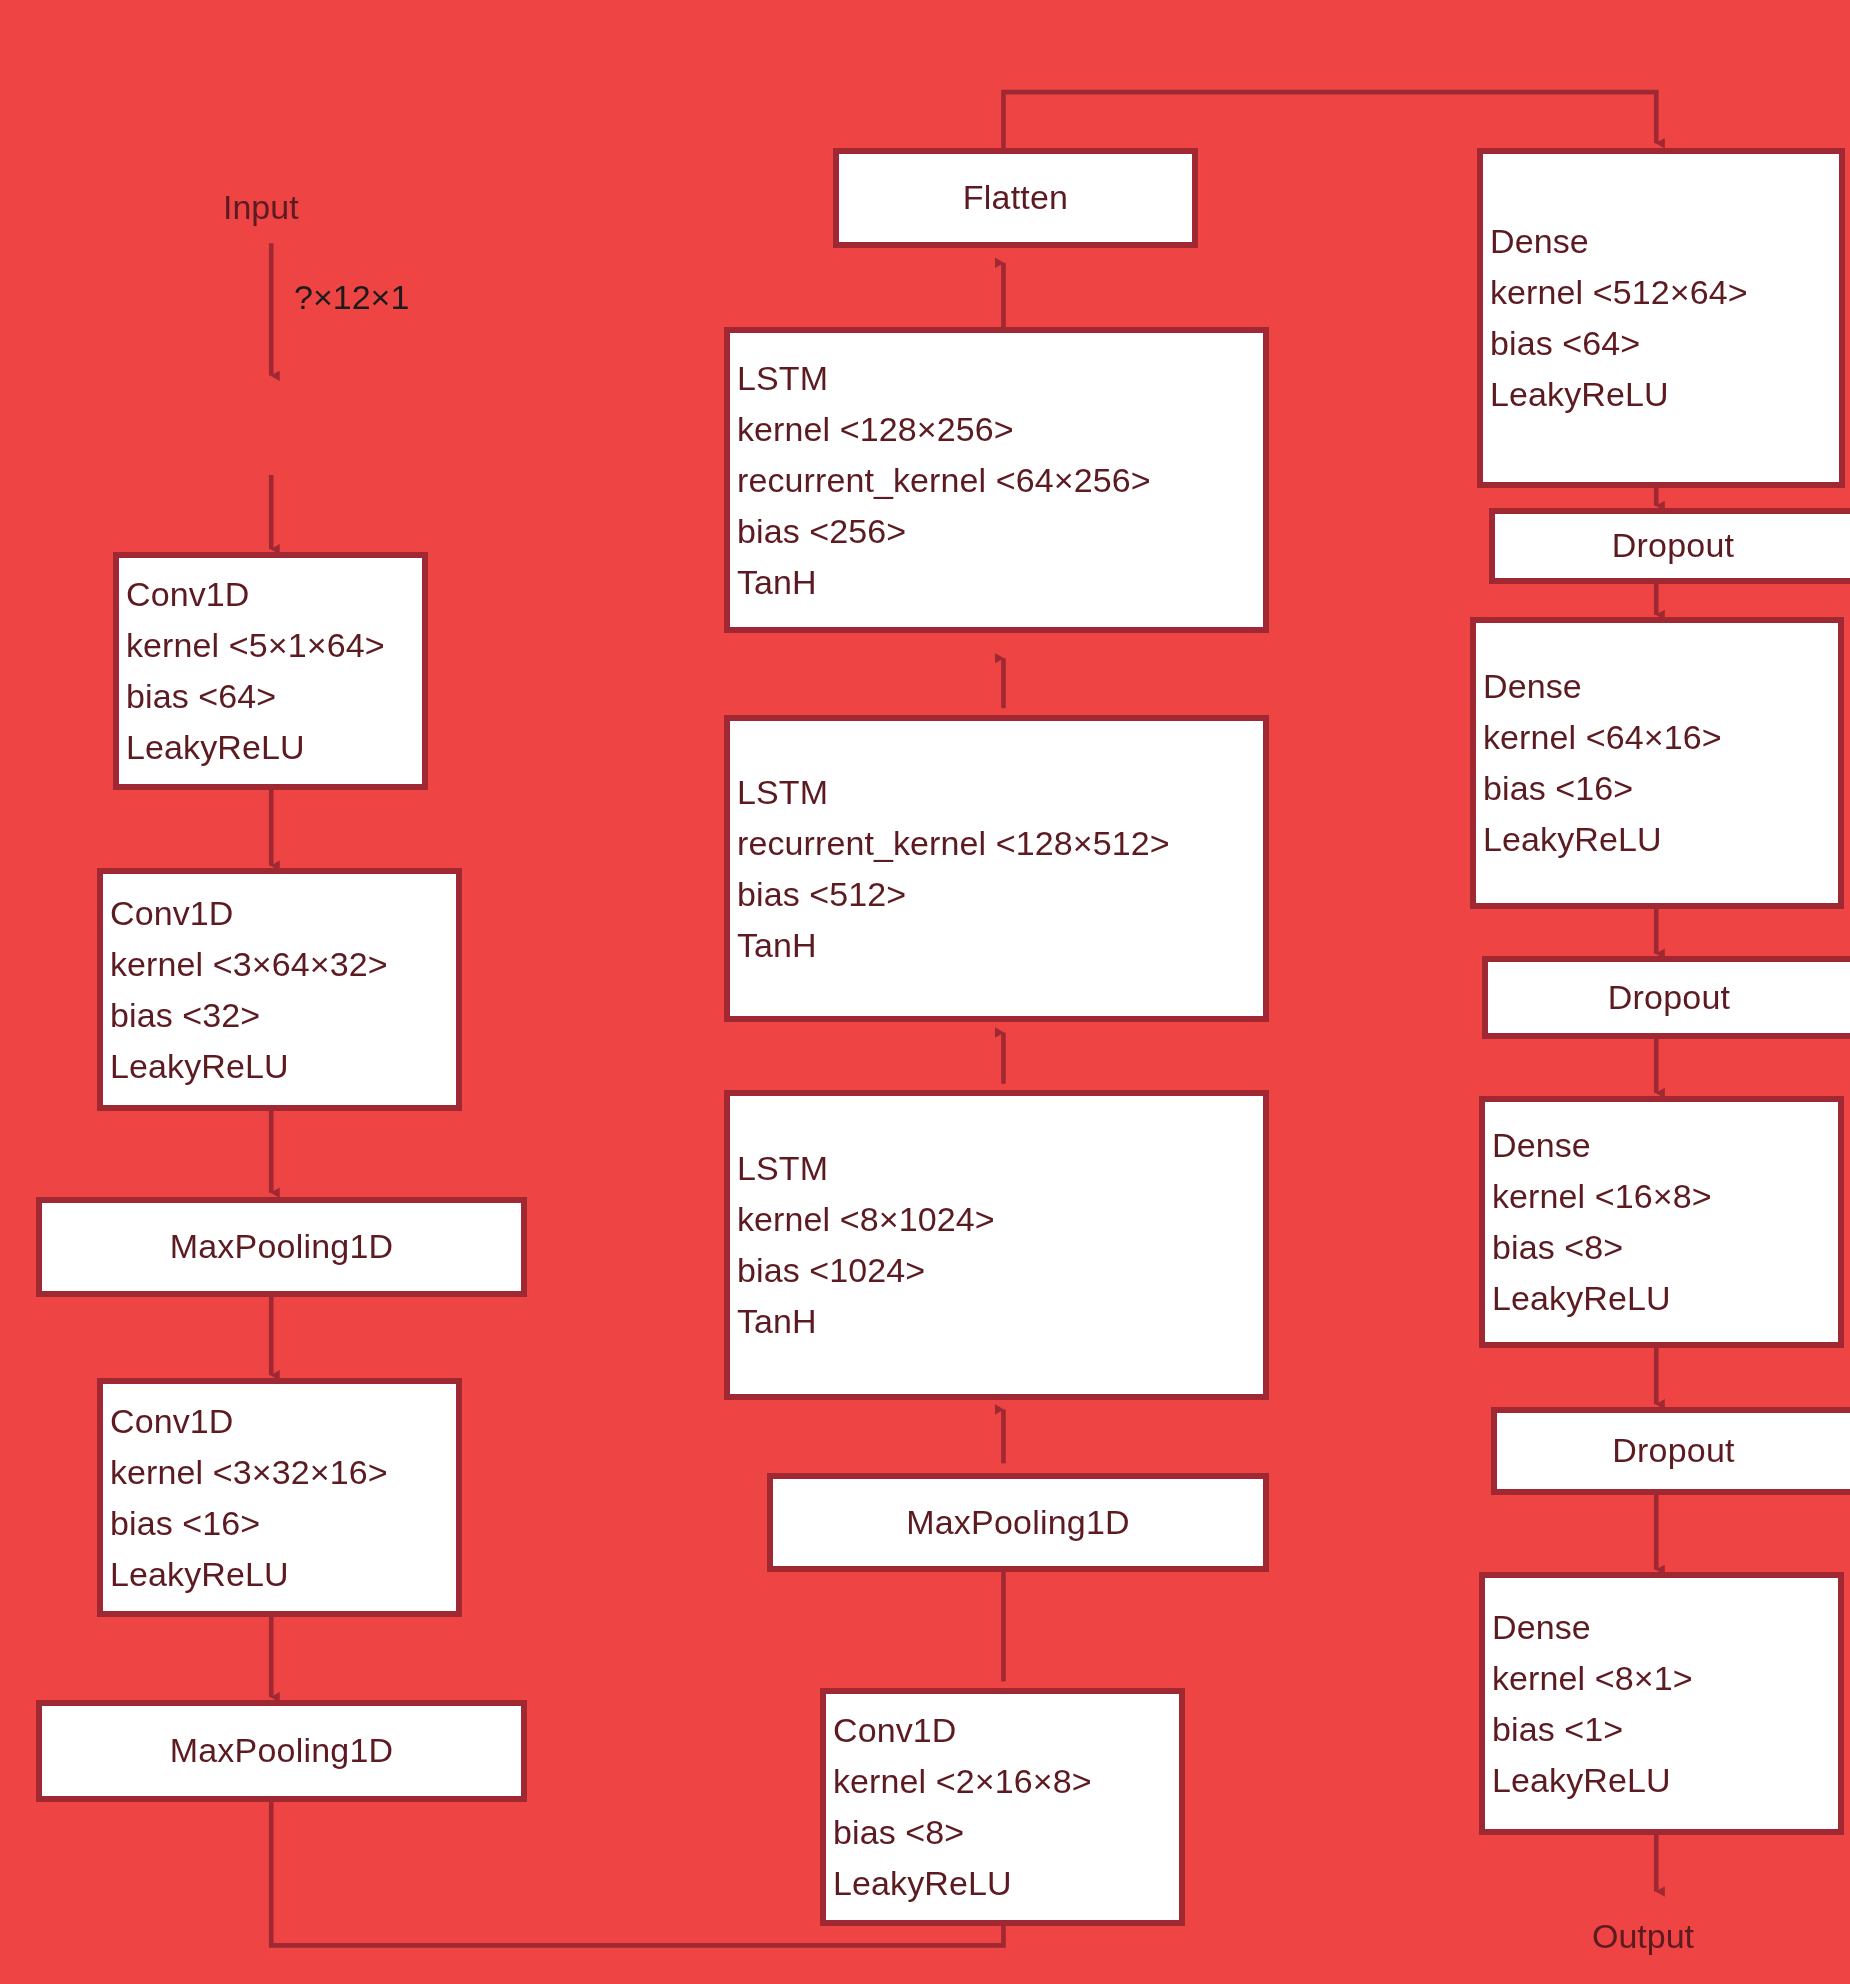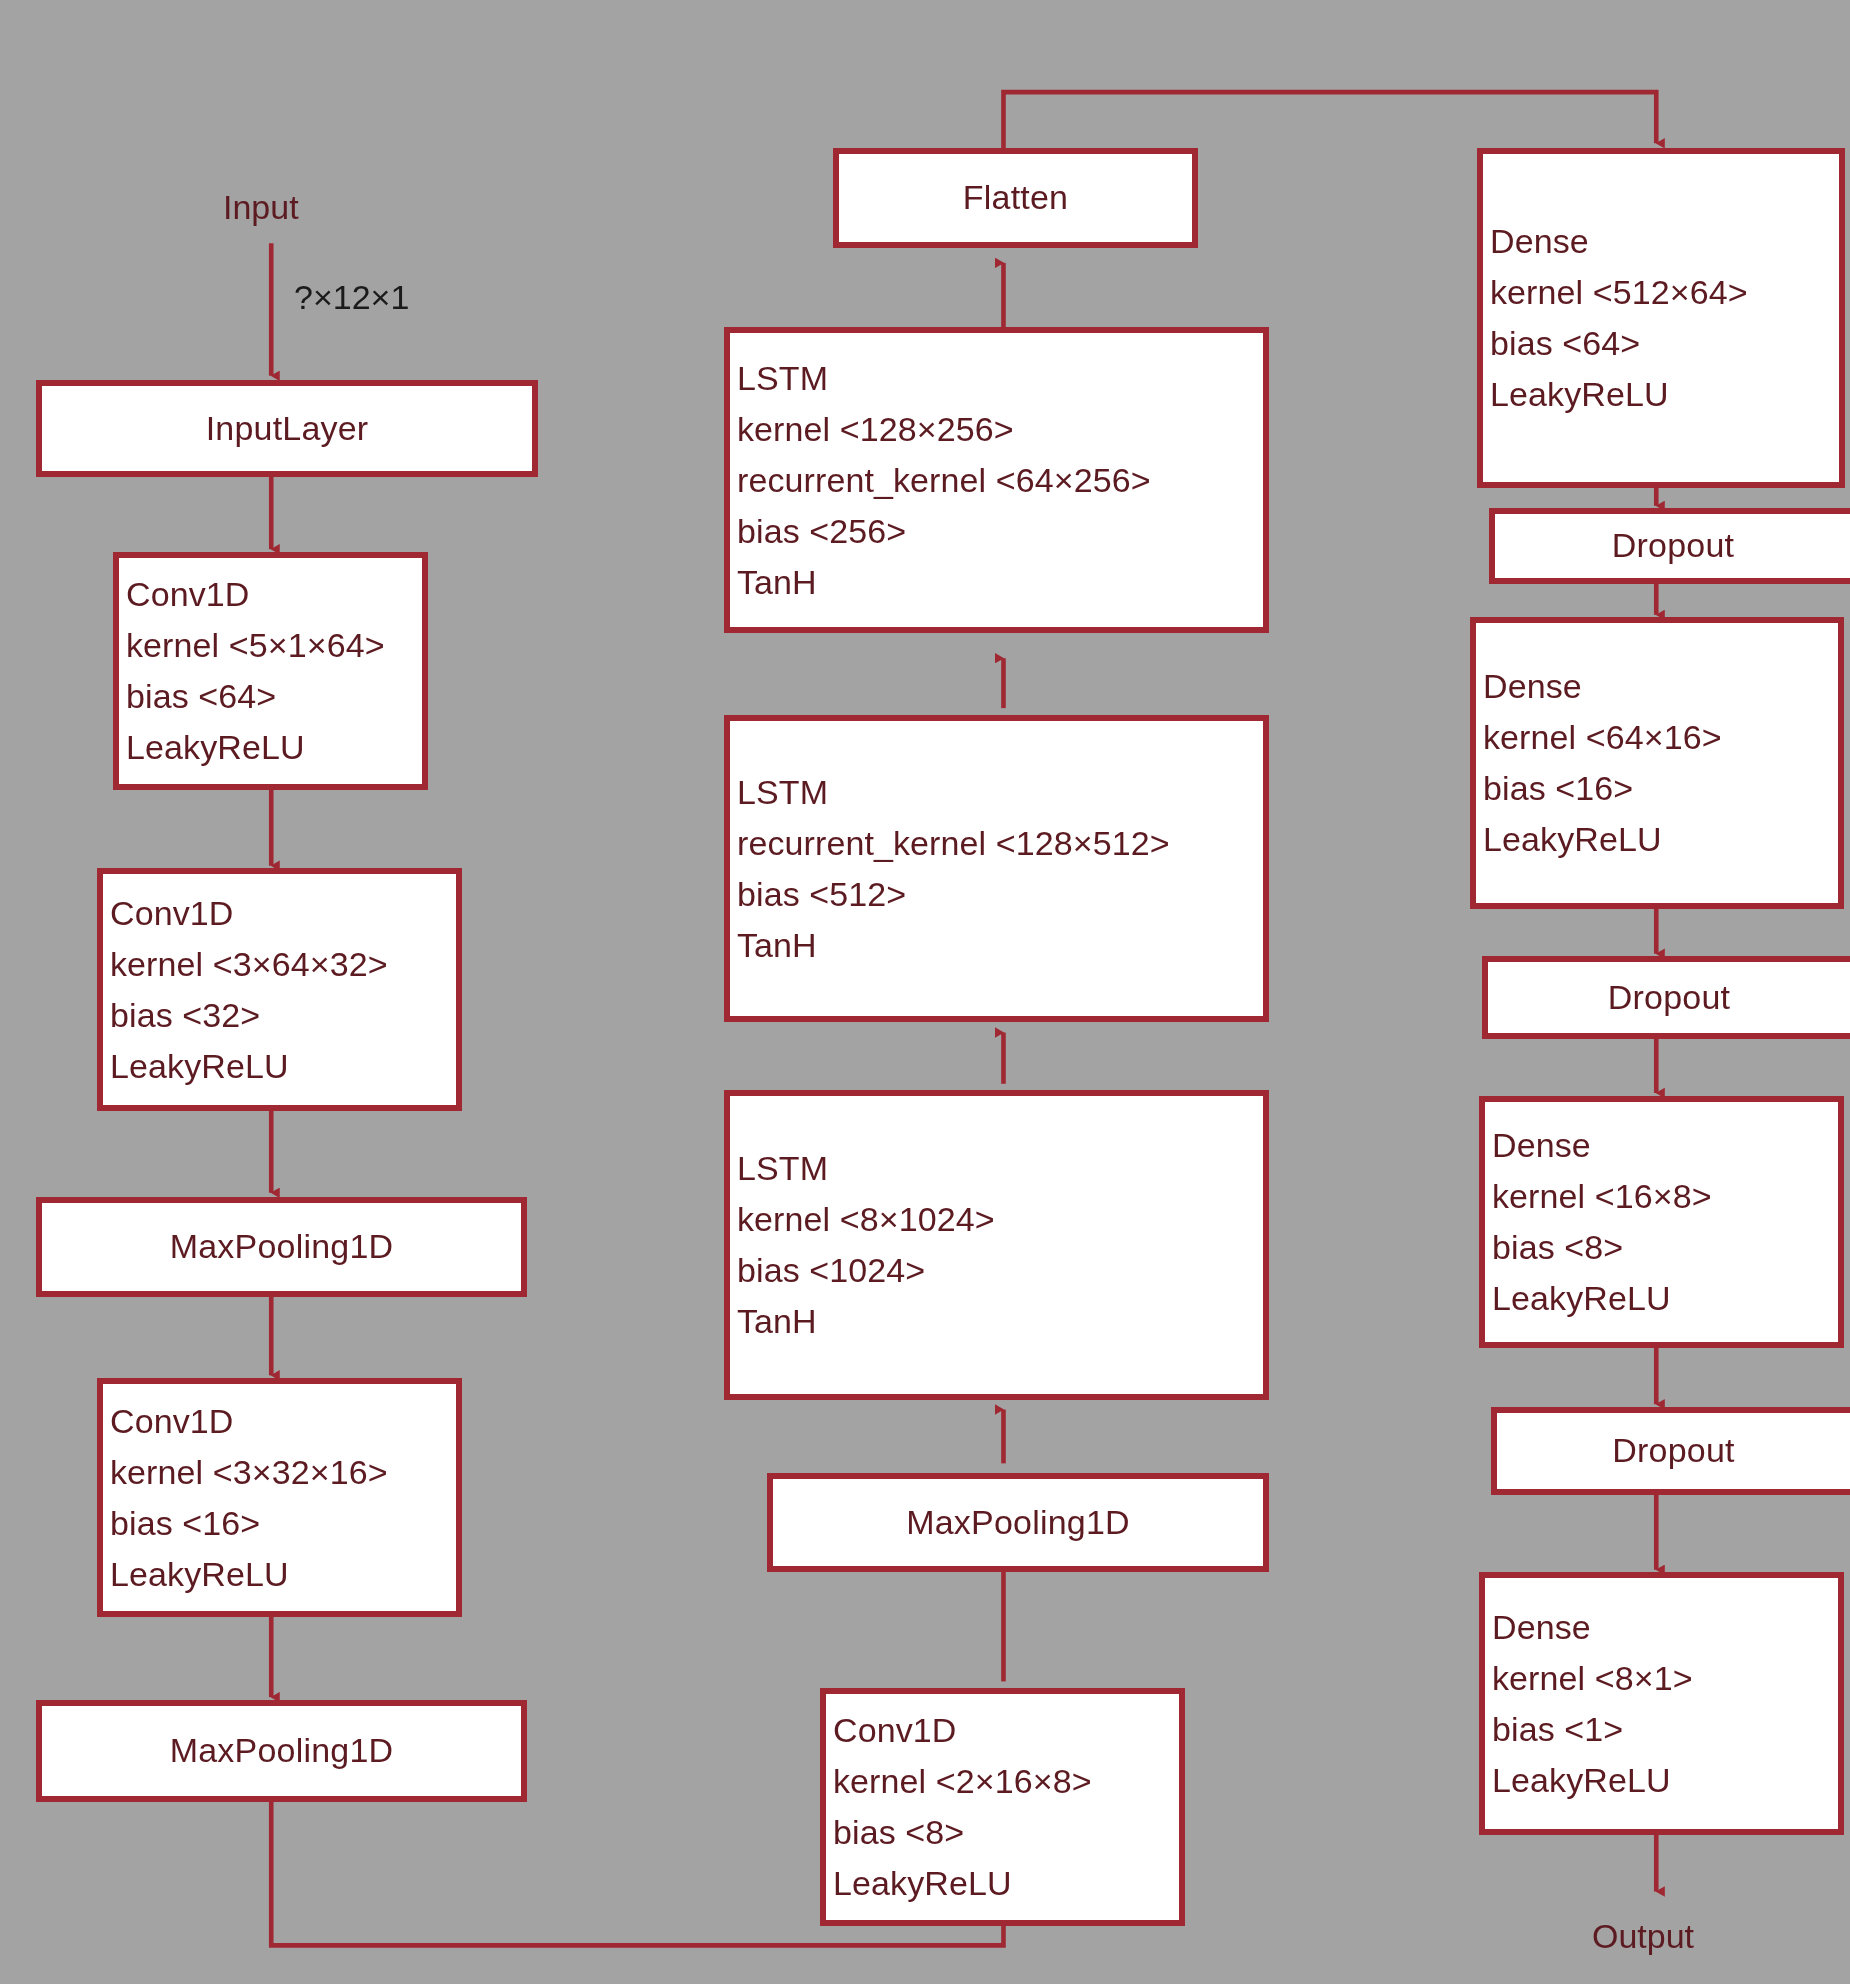--- a/index.html
+++ b/index.html
@@ -4,21 +4,21 @@
 <style>
   html, body {
     margin: 0;
     padding: 0;
     background: #ffffff;
   }
   #canvas {
     position: relative;
     width: 1850px;
     height: 1985px;
-    background: #a3a3a3;
+    background: #ef4444;
     font-family: "Liberation Sans", sans-serif;
     overflow: hidden;
   }
   #wires {
     position: absolute;
     left: 0; top: 0;
     width: 1850px;
     height: 1985px;
     pointer-events: none;
   }
@@ -128,23 +128,20 @@
   <div class="freelabel" style="left:223px; top:189px;">
     <span>Input</span>
   </div>
   <div class="freelabel edge" style="left:294px; top:279px;">
     <span>?×12×1</span>
   </div>
   <div class="freelabel" style="left:1592px; top:1918px;">
     <span>Output</span>
   </div>
 
-  <div class="node centered" style="left:24px; top:380px; width:502px; height:97px;">
-    <div class="title-only">InputLayer</div>
-  </div>
 
   <div class="node lefted" style="left:113px; top:552px; width:315px; height:238px;">
     <div class="lines">
       <div>Conv1D</div>
       <div>kernel &lt;5×1×64&gt;</div>
       <div>bias &lt;64&gt;</div>
       <div>LeakyReLU</div>
     </div>
   </div>
 

